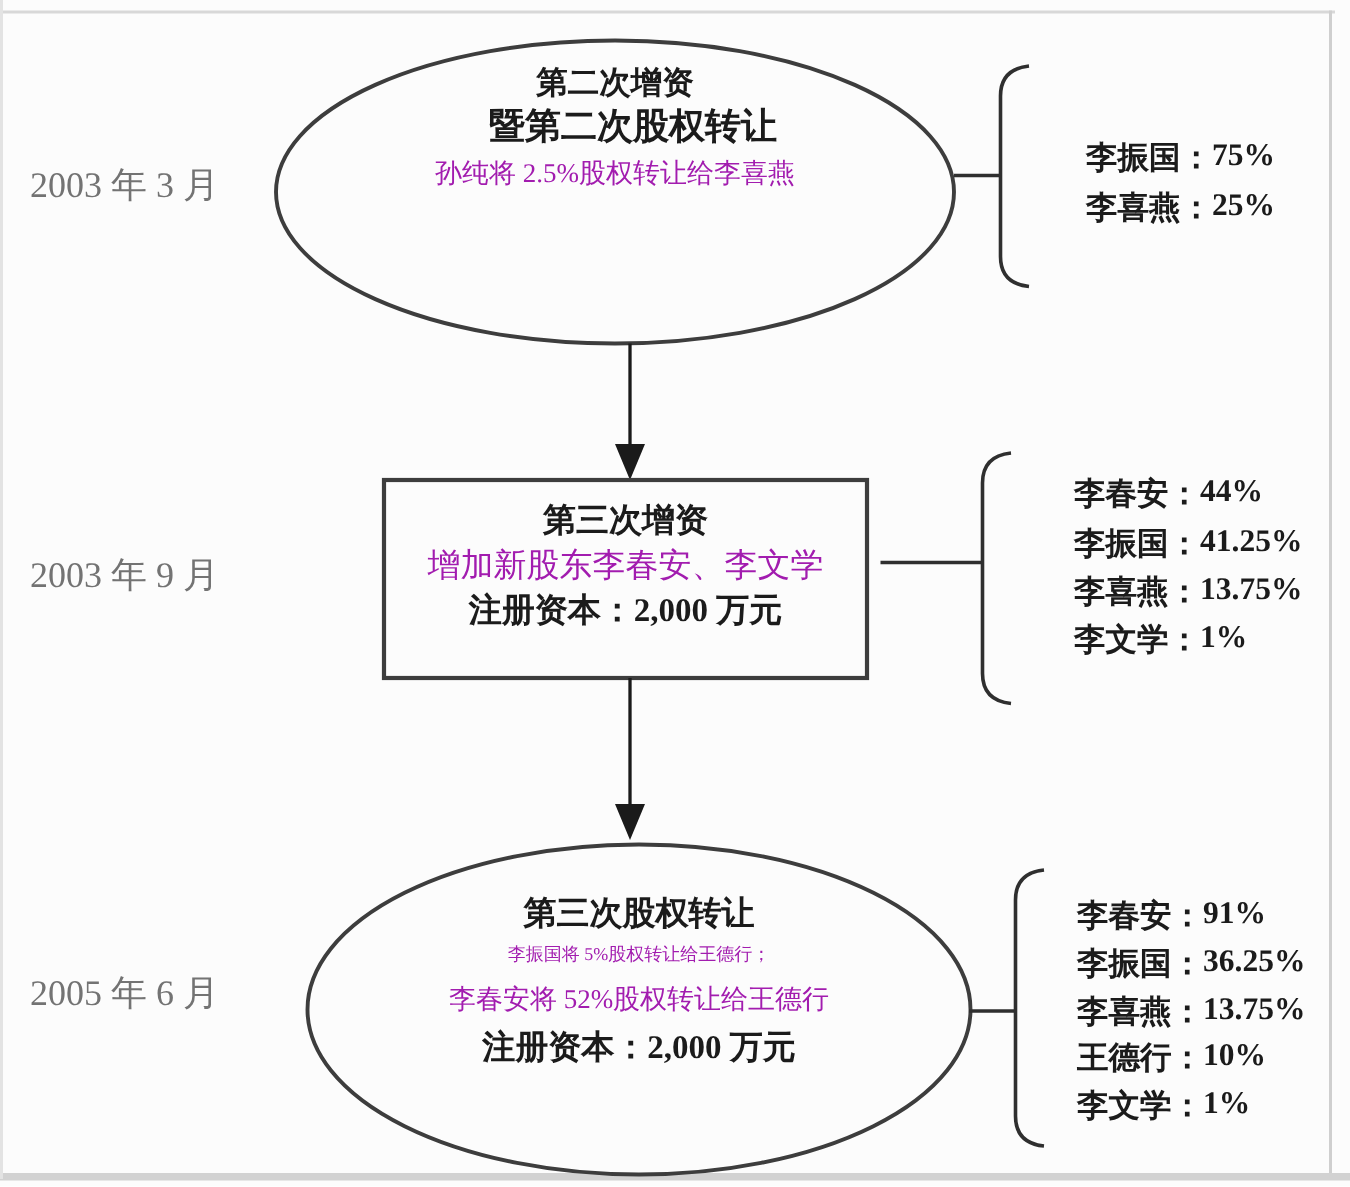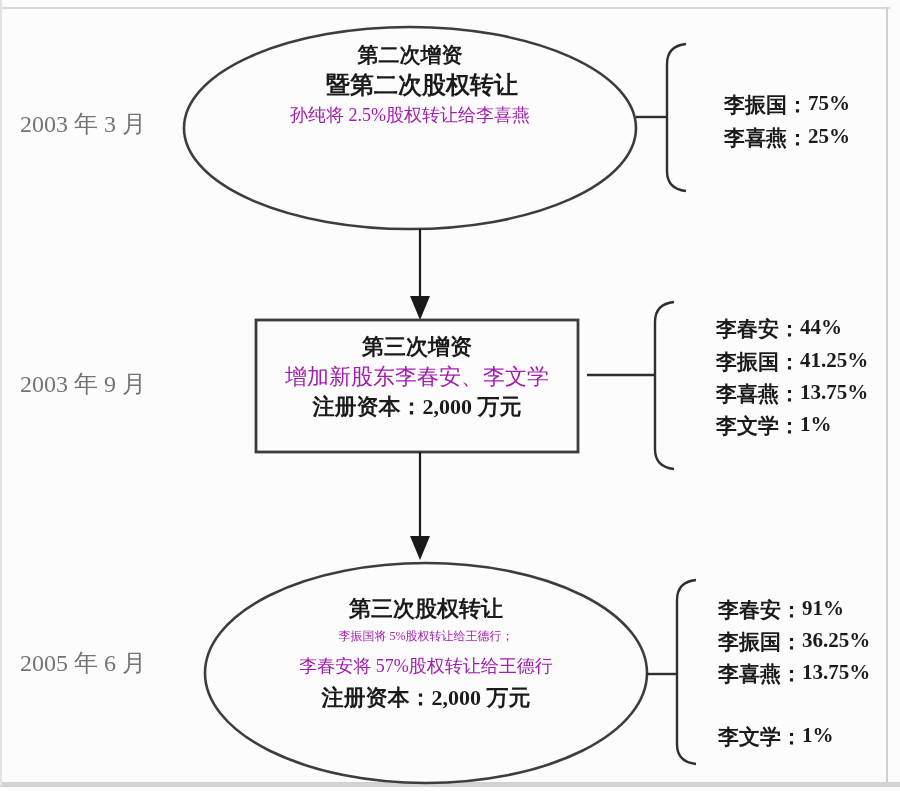--- a/index.html
+++ b/index.html
@@ -97,33 +97,37 @@
   </div>
   <div class="sh-row" style="left:716px;top:412px;">
     <span>李文学：</span>
     <span>1%</span>
   </div>
 
   <div class="txt date" style="left:20px;top:650px;">2005 年 6 月</div>
 
   <div class="txt c b" style="left:426px;top:597px;font-size:22px;">第三次股权转让</div>
   <div class="txt c sub" style="left:426px;top:630px;font-size:12px;">李振国将 5%股权转让给王德行；</div>
-  <div class="txt c sub" style="left:426px;top:657px;font-size:18px;">李春安将 57%股权转让给王德行</div>
+  <div class="txt c sub" style="left:426px;top:657px;font-size:18px;">李春安将 52%股权转让给王德行</div>
   <div class="txt c b" style="left:426px;top:686px;font-size:22px;">注册资本：2,000 万元</div>
 
   <div class="sh-row" style="left:718px;top:596px;">
     <span>李春安：</span>
     <span>91%</span>
   </div>
   <div class="sh-row" style="left:718px;top:628px;">
     <span>李振国：</span>
     <span>36.25%</span>
   </div>
   <div class="sh-row" style="left:718px;top:660px;">
     <span>李喜燕：</span>
     <span>13.75%</span>
   </div>
+  <div class="sh-row" style="left:718px;top:691px;">
+    <span>王德行：</span>
+    <span>10%</span>
+  </div>
   <div class="sh-row" style="left:718px;top:723px;">
     <span>李文学：</span>
     <span>1%</span>
   </div>
 
 </div>
 
 </body></html>

